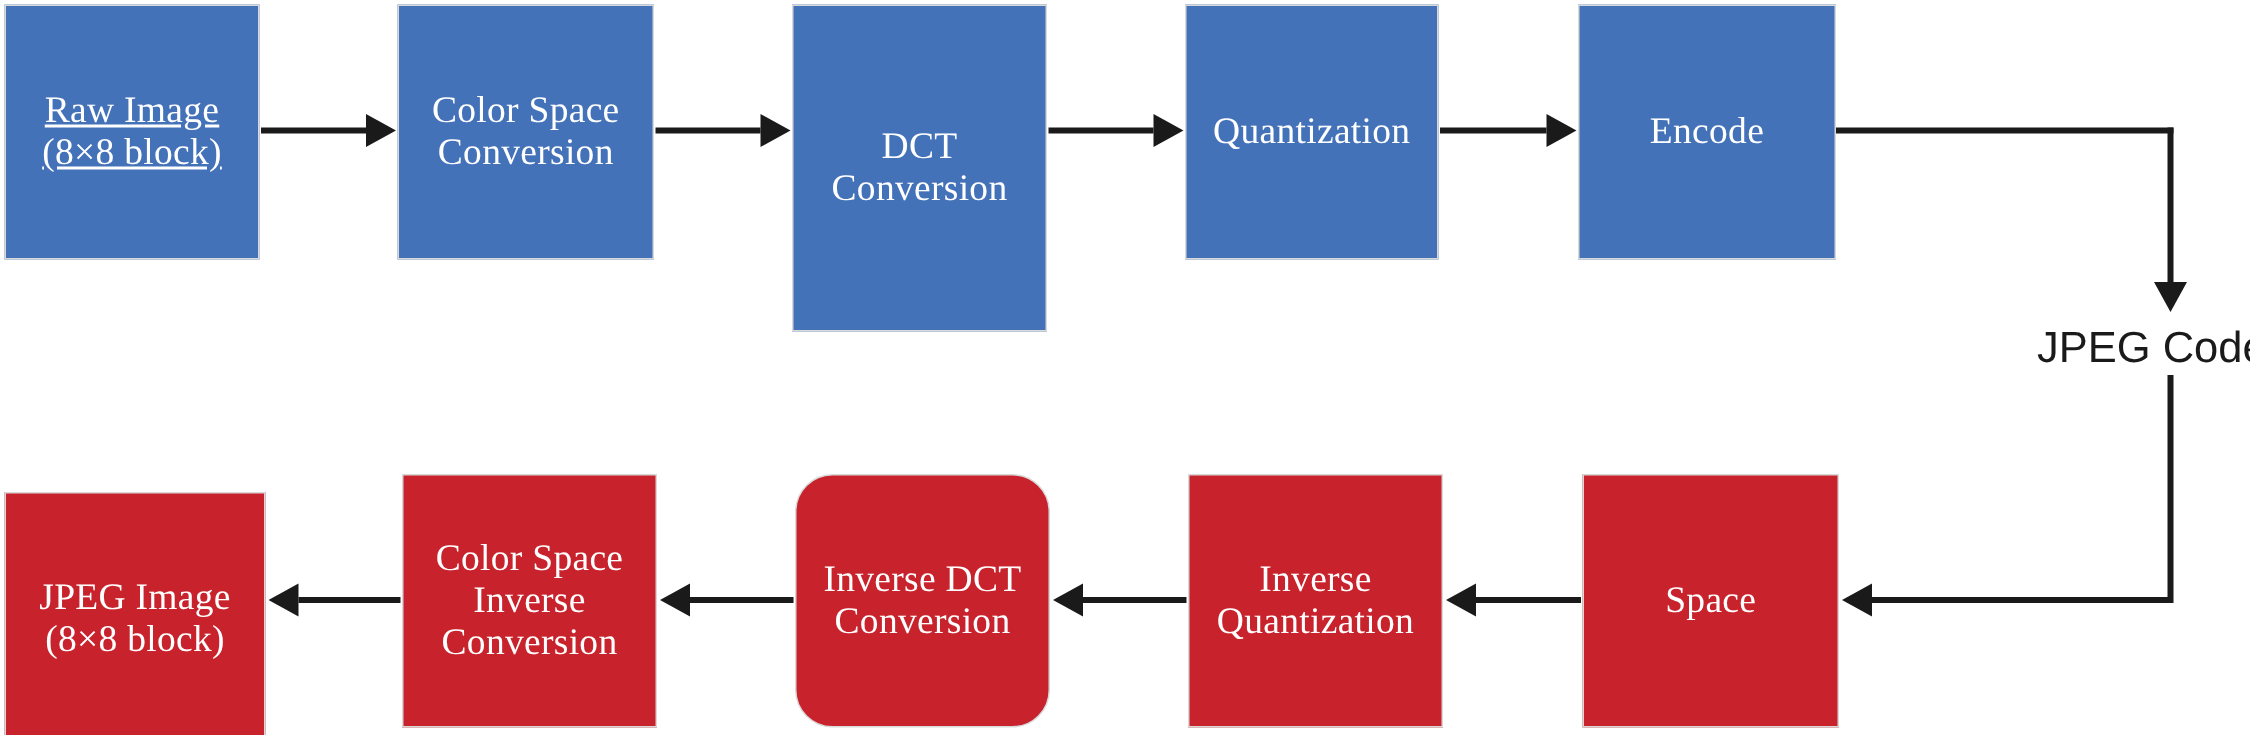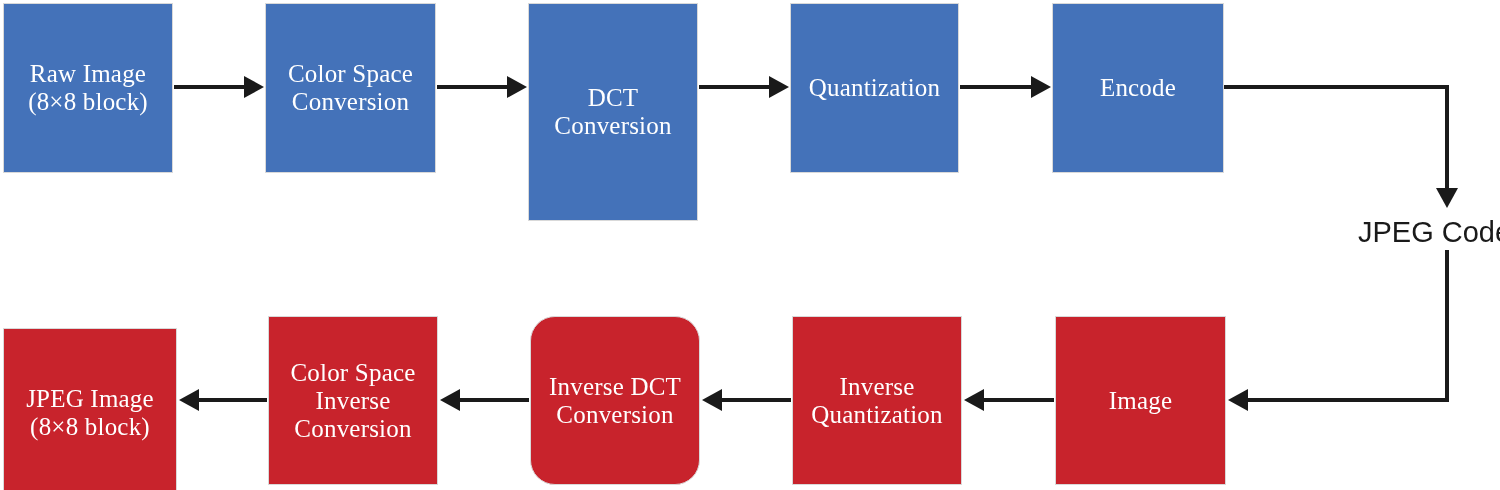--- a/index.html
+++ b/index.html
@@ -39,21 +39,21 @@
     color:#1a1a1a;
     white-space:nowrap;
     letter-spacing:0px;
   }
 </style>
 </head>
 <body>
 
 <div id="stage">
 
-  <div class="node enc" style="left:3px;top:3px;width:170px;height:170px;">
+  <div class="node enc" style="left:3px;top:3px;width:170px;height:170px;text-decoration:underline;">
     <span>Raw Image
 (8×8 block)</span>
   </div>
 
   <div class="node enc" style="left:265px;top:3px;width:171px;height:170px;">
     <span>Color Space
 Conversion</span>
   </div>
 
   <div class="node enc" style="left:528px;top:3px;width:170px;height:218px;">
@@ -106,21 +106,21 @@
     <span>Inverse DCT
 Conversion</span>
   </div>
 
   <div class="node dec" style="left:792px;top:316px;width:170px;height:169px;">
     <span>Inverse
 Quantization</span>
   </div>
 
   <div class="node dec" style="left:1055px;top:316px;width:171px;height:169px;">
-    <span>Image</span>
+    <span>Space</span>
   </div>
 
   <div class="head left" style="left:179px;top:389px;"></div>
   <div class="edge h" style="left:199px;top:398px;width:68px;"></div>
 
   <div class="head left" style="left:440px;top:389px;"></div>
   <div class="edge h" style="left:460px;top:398px;width:69px;"></div>
 
   <div class="head left" style="left:702px;top:389px;"></div>
   <div class="edge h" style="left:722px;top:398px;width:69px;"></div>

